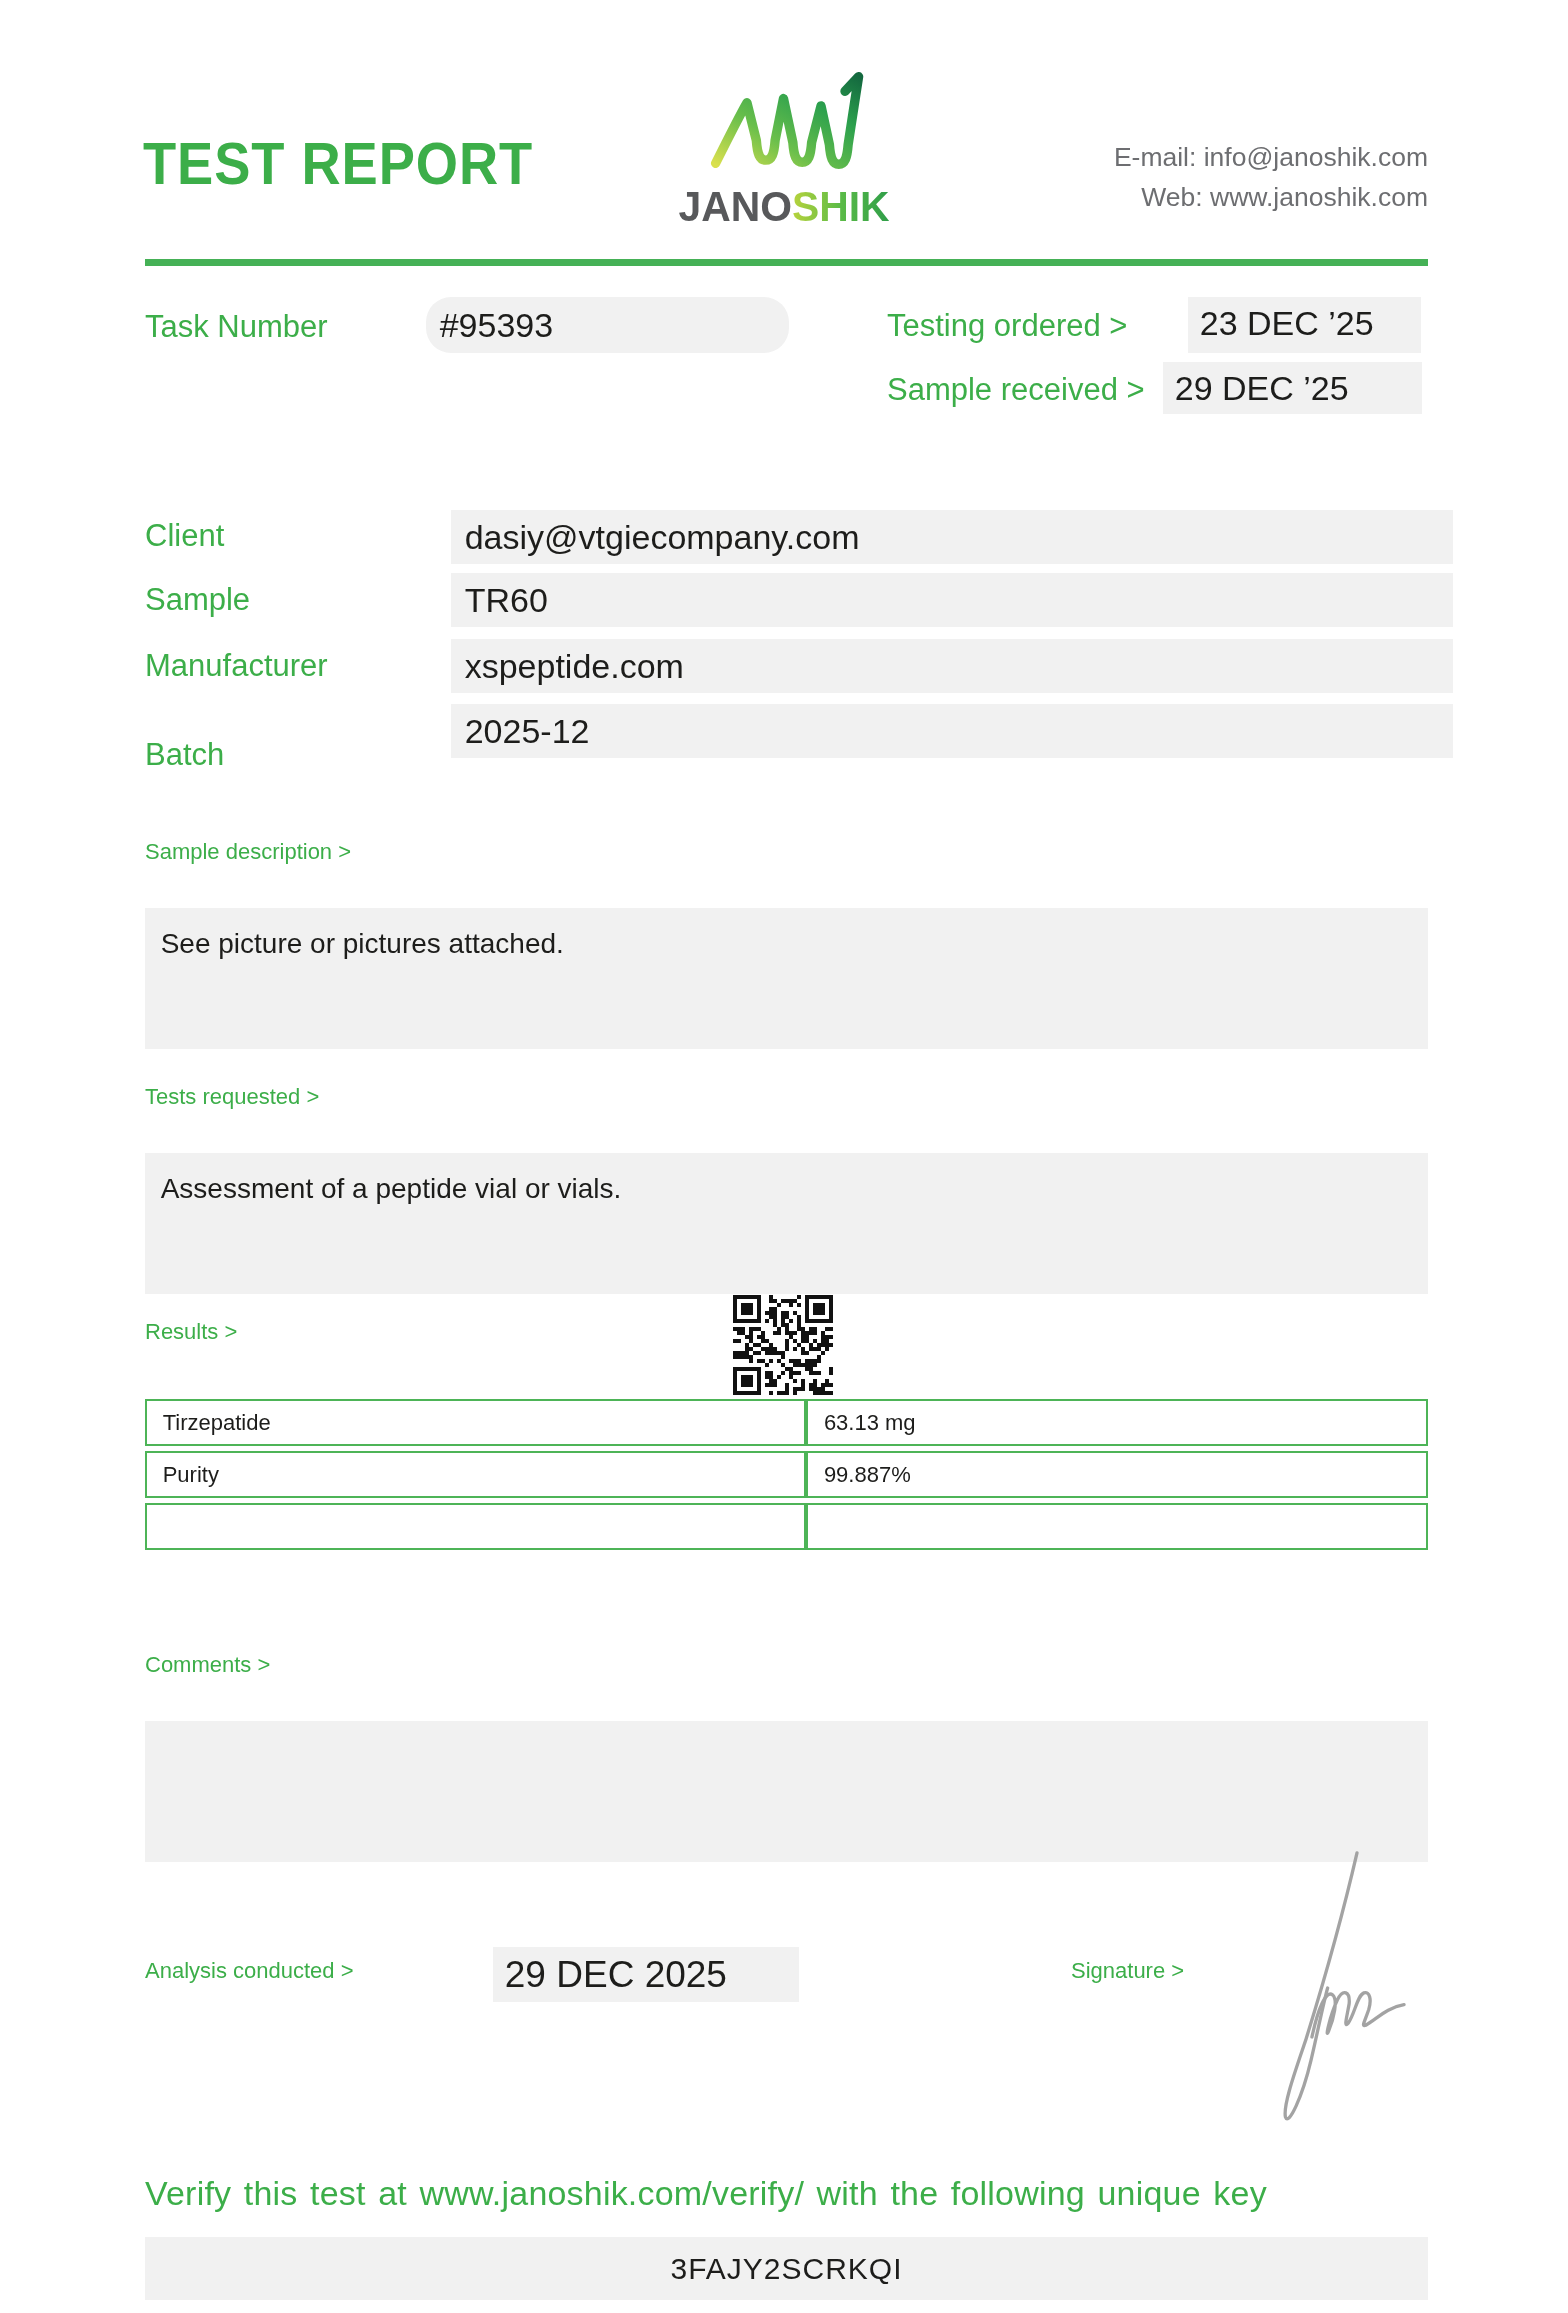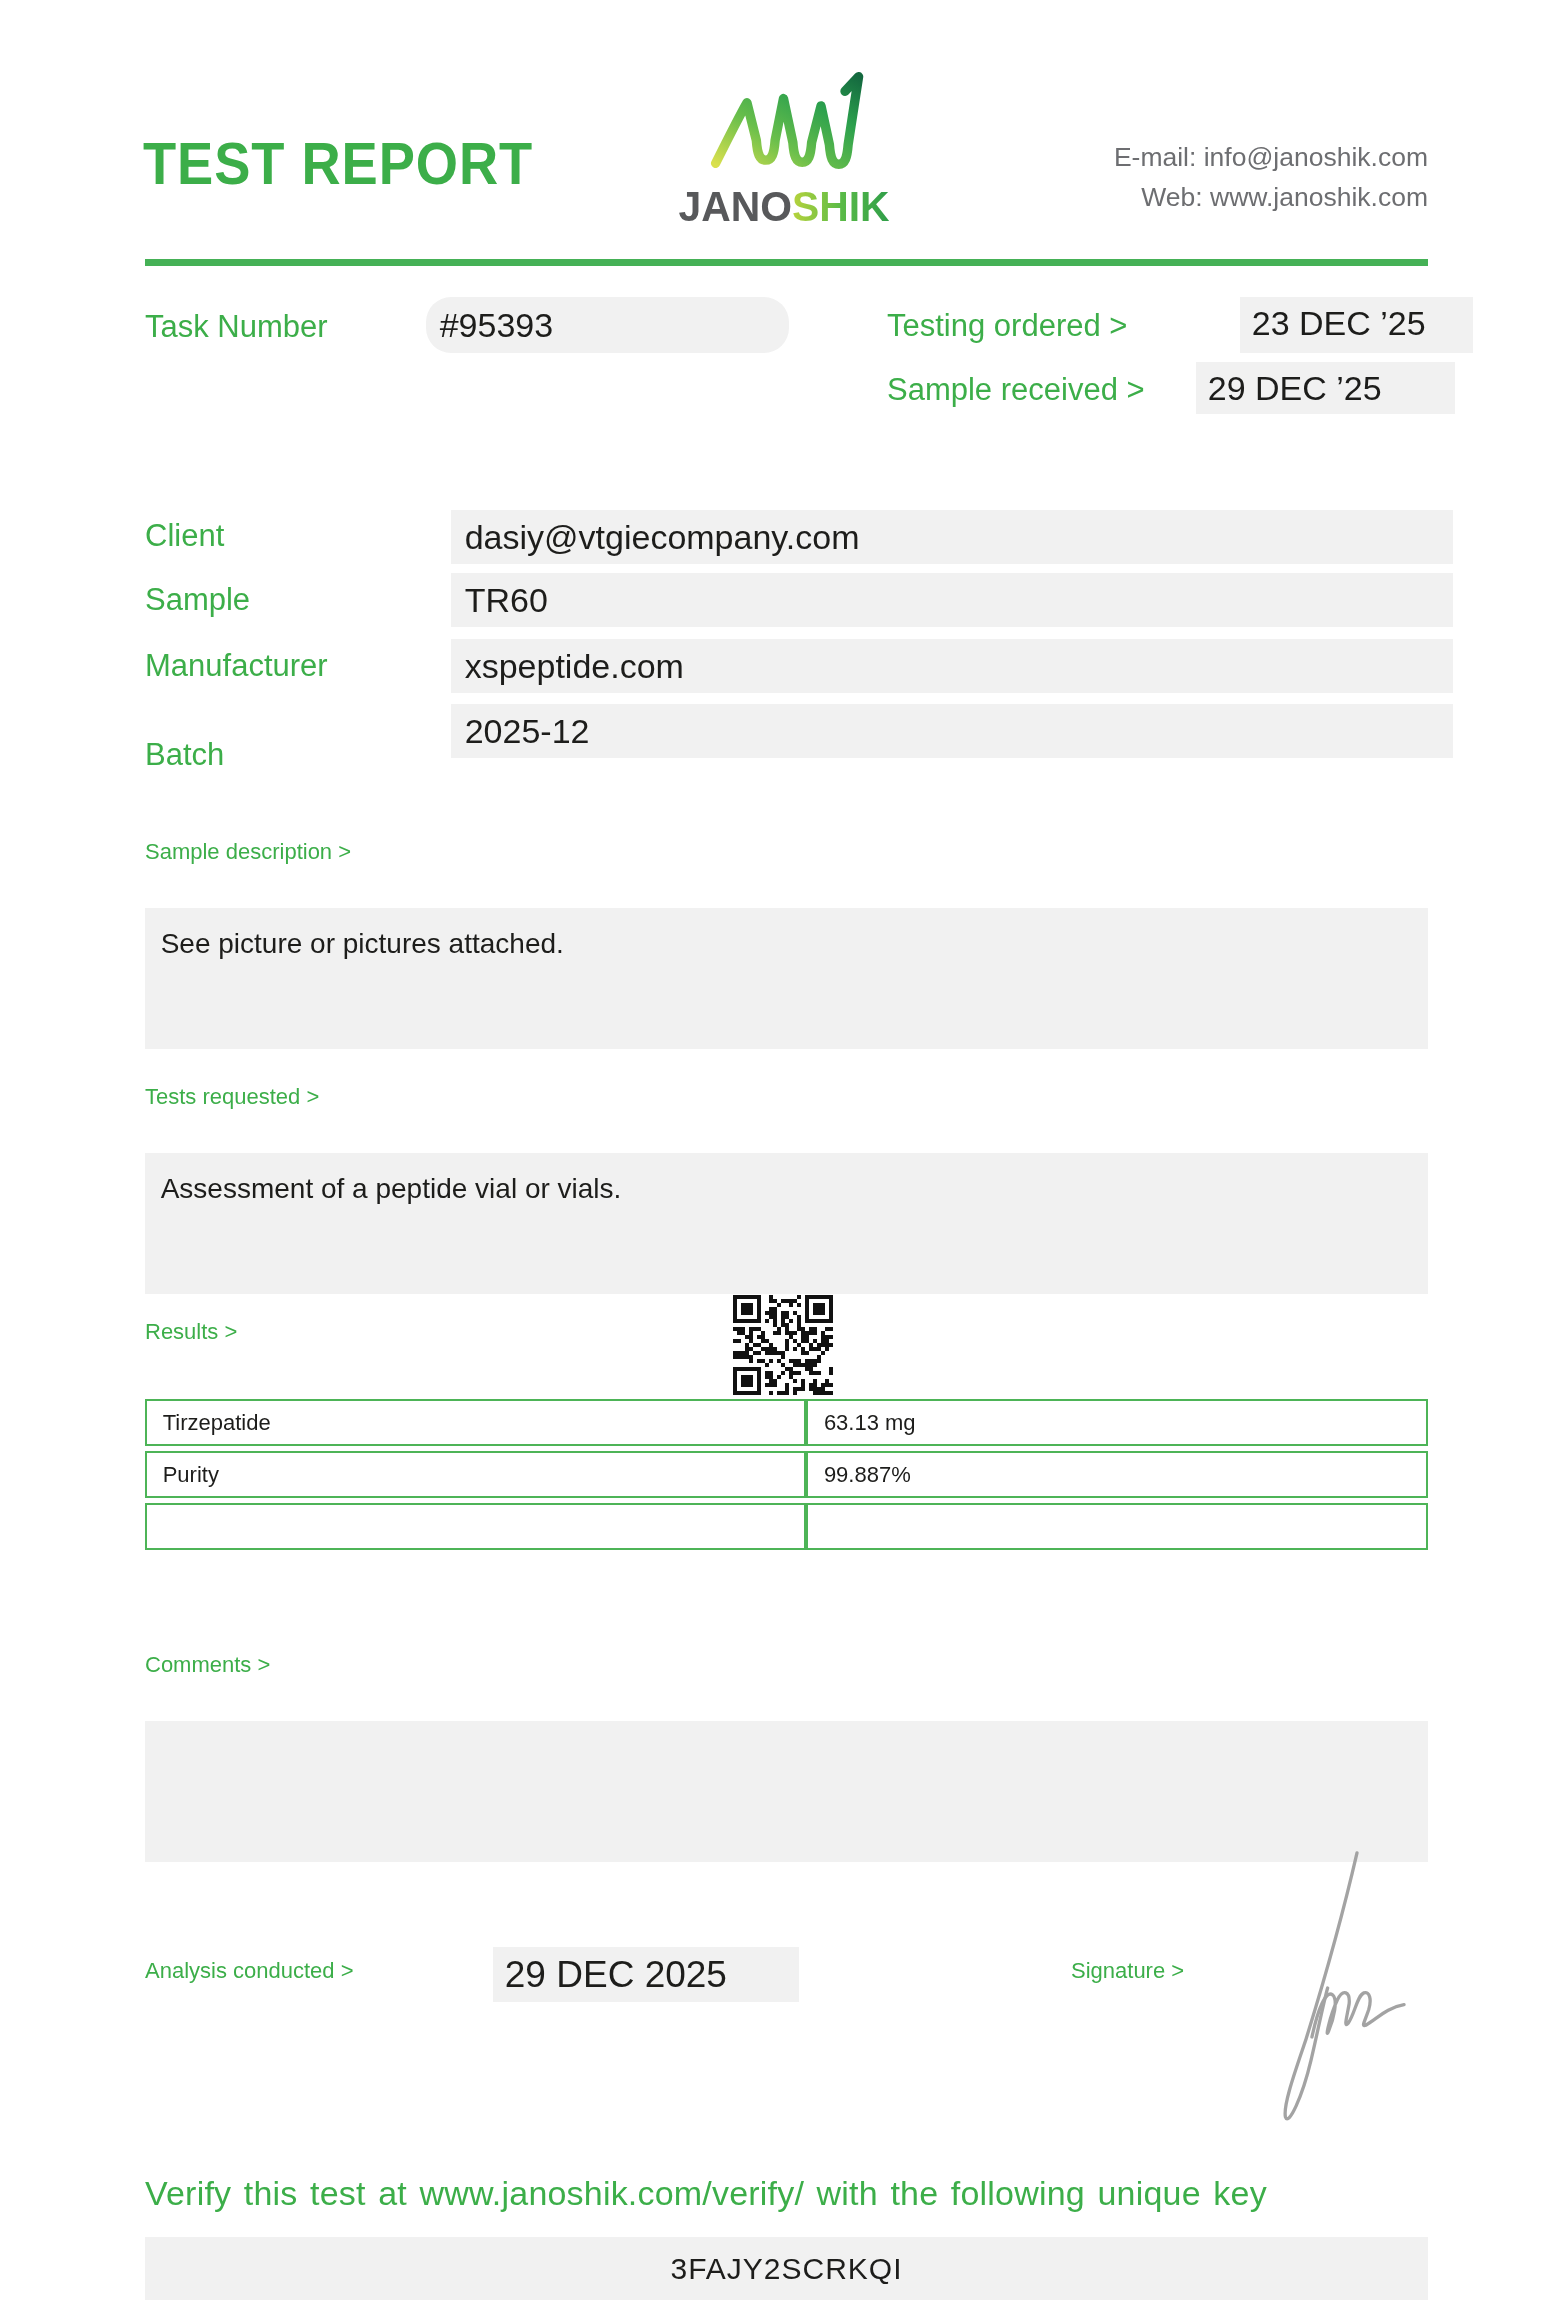--- a/index.html
+++ b/index.html
@@ -39,23 +39,23 @@
 
   .field-label{font-size:31px;color:#3cae49;white-space:nowrap;}
   .gray-box{background:#f1f1f1;}
   .box-text{font-size:34px;color:#1d1d1b;white-space:nowrap;}
 
   .task-label{left:145px;top:311px;}
   .task-box{left:426px;top:297px;width:363px;height:56px;border-radius:25px;}
   .task-box .box-text{padding-left:13.7px;line-height:56px;}
 
   .ordered-label{left:887px;top:310px;}
-  .ordered-box{left:1240px;top:297px;width:233px;height:56px;}
+  .ordered-box{left:1188px;top:297px;width:233px;height:56px;}
   .received-label{left:887px;top:374px;}
-  .received-box{left:1196px;top:362px;width:259px;height:52px;}
+  .received-box{left:1163px;top:362px;width:259px;height:52px;}
   .date-text{padding-left:11.8px;line-height:52px;}
 
   .client-label{left:145px;}
   .client-box{left:451px;width:1002px;height:54px;}
   .client-box .box-text{padding-left:13.7px;line-height:54px;}
 
   .section-label{font-size:22px;color:#3cae49;white-space:nowrap;}
   .big-gray{left:145px;width:1283px;height:141px;}
   .big-gray .inner{
     font-size:28px;color:#1d1d1b;padding:17.6px 0 0 15.7px;line-height:1.3;

